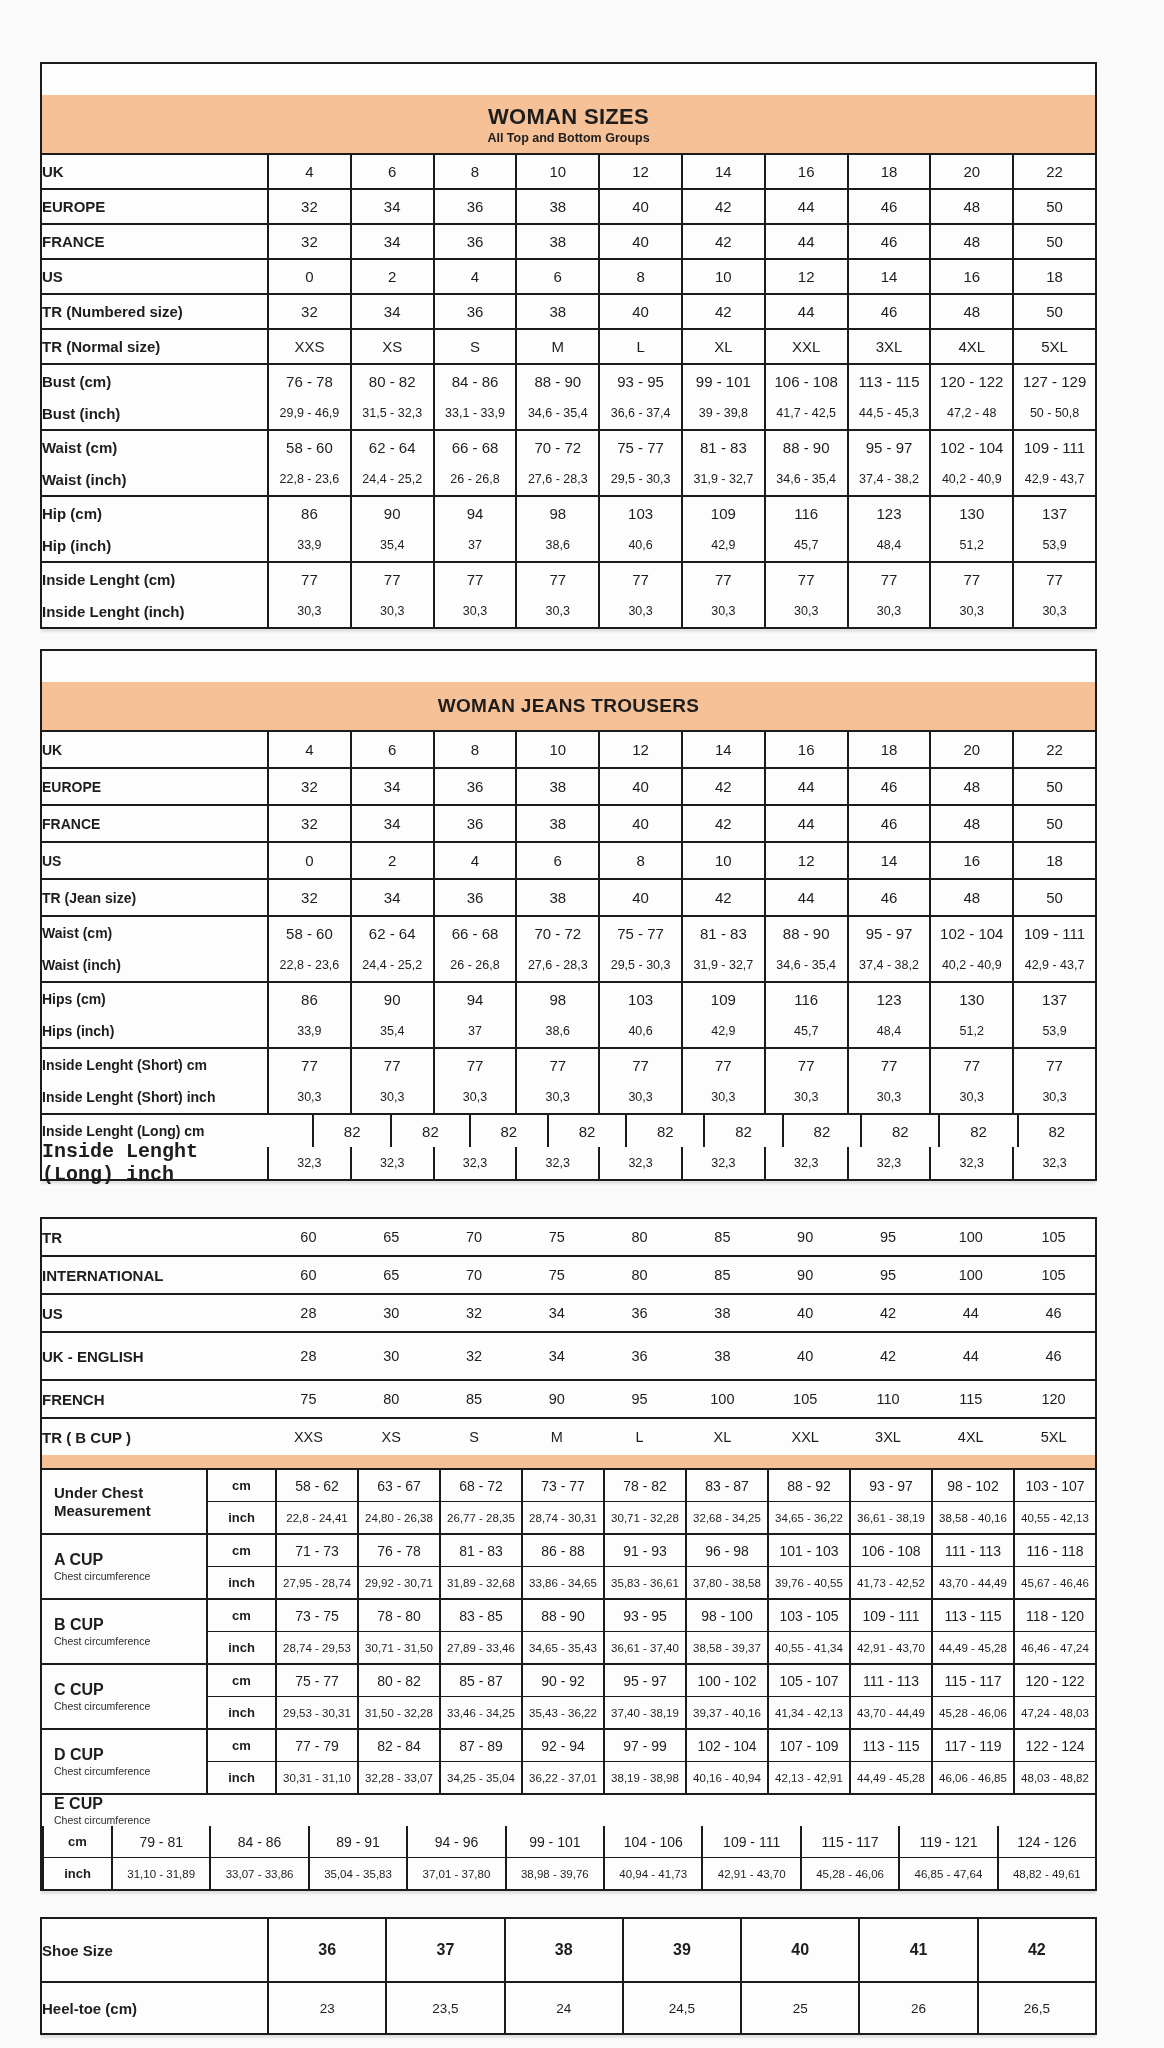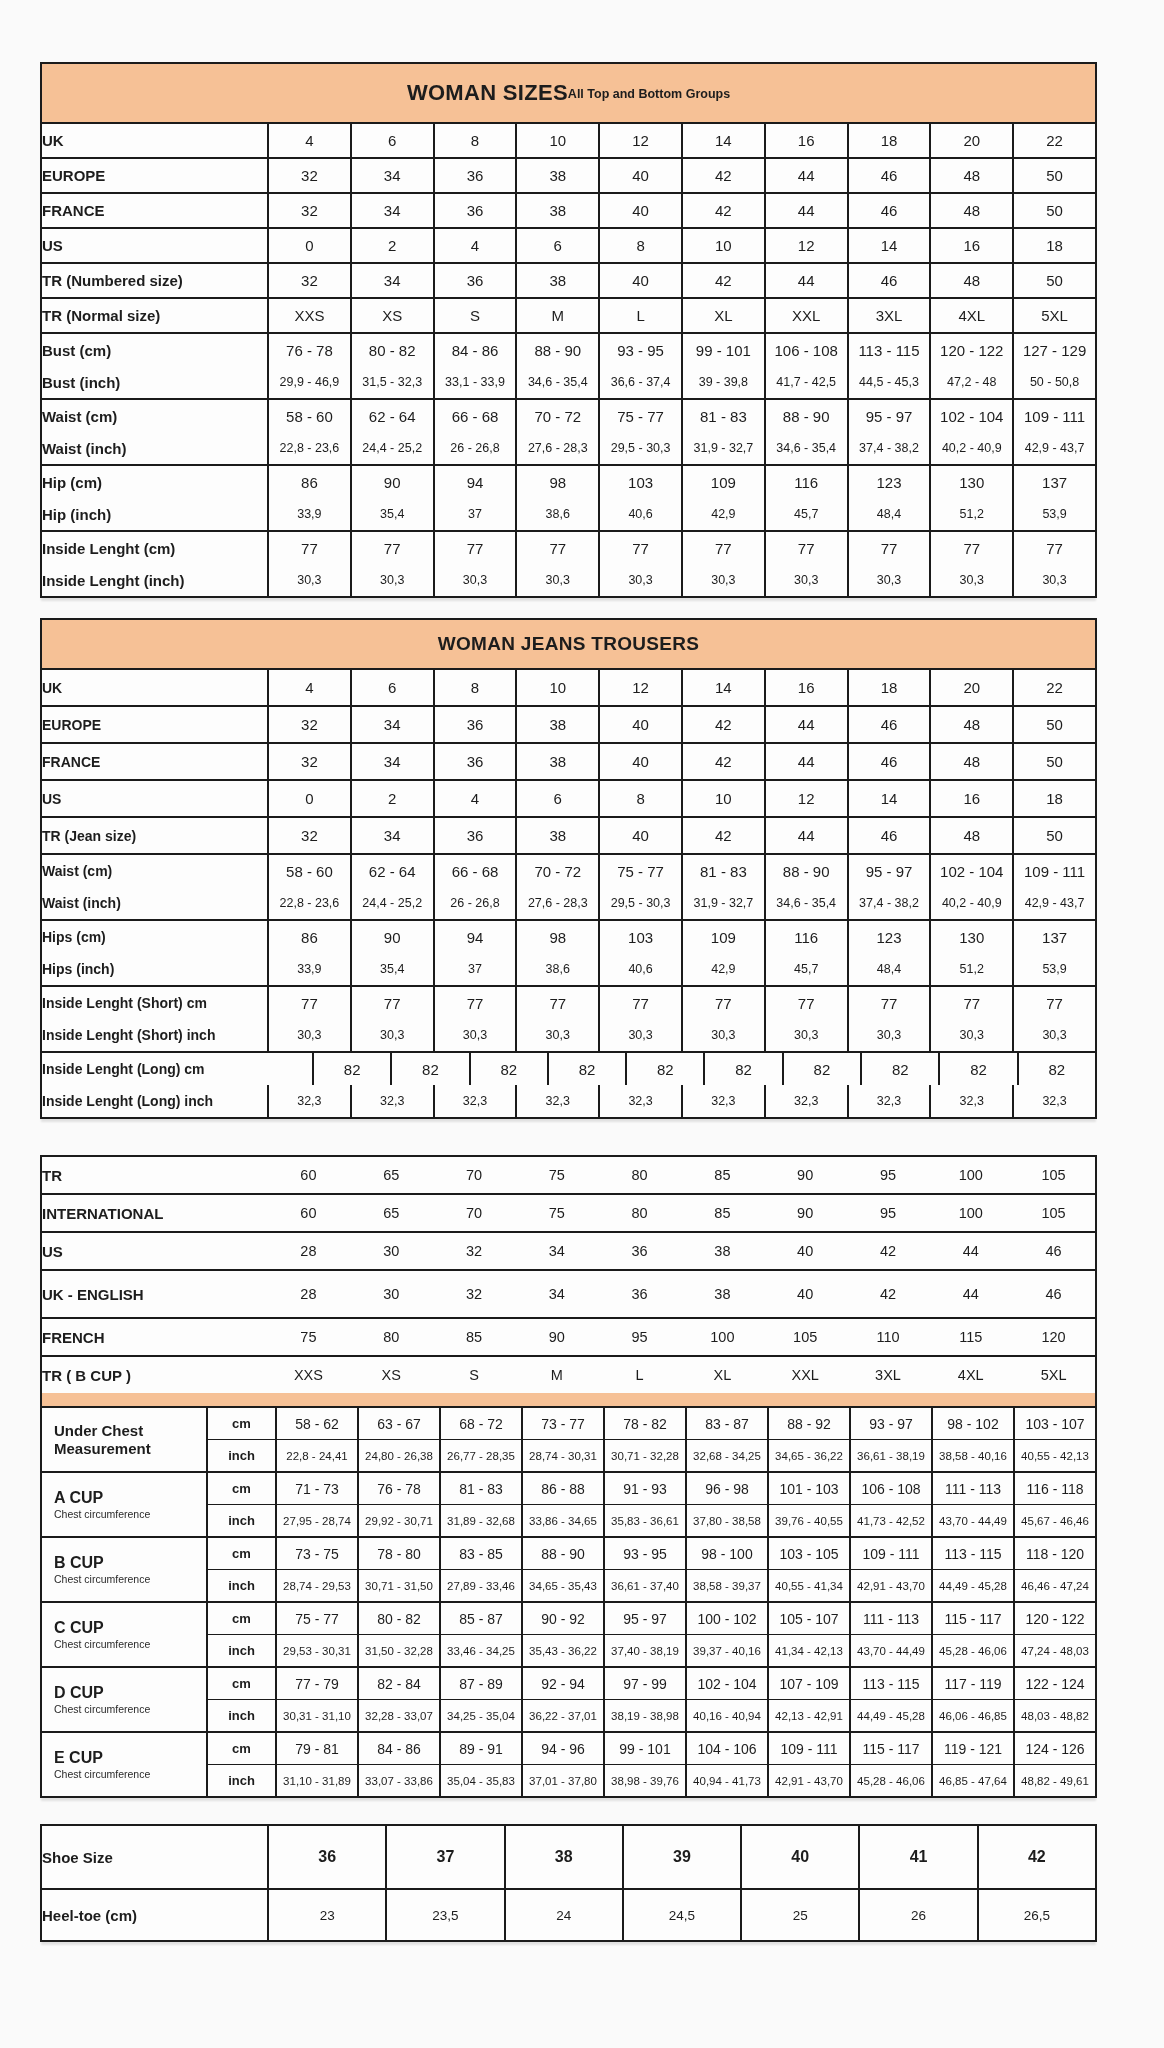--- a/index.html
+++ b/index.html
@@ -11,21 +11,21 @@
   }
   .tbl{
     margin-left:40px;width:1057px;box-sizing:border-box;
     border:2px solid var(--border);
     background:var(--cellbg);
     box-shadow:0 4px 2px -1px rgba(0,0,0,0.10);
   }
   .thead{
     background:var(--peach);
     border-bottom:2px solid var(--border);
-    display:flex;flex-direction:row;justify-content:center;align-items:center;text-align:center;
+    display:flex;flex-direction:column;justify-content:center;align-items:center;text-align:center;margin-top:31px;
   }
   .thead .t1{font-weight:700;font-size:22px;letter-spacing:.3px;}
   .thead .t2{font-weight:700;font-size:12.5px;margin-top:1px;}
   #t2 .thead .t1, #t3 .thead .t1, #t4 .thead .t1{font-size:19px;}
   .group{border-bottom:2px solid var(--border);}
   .group:last-child{border-bottom:none;}
   .row{display:flex;align-items:stretch;}
   .label{
     width:225px;box-sizing:border-box;flex:0 0 auto;
     display:flex;align-items:center;
@@ -35,21 +35,21 @@
     flex:1 1 0;display:flex;align-items:center;justify-content:center;
     font-size:15px;border-left:2px solid var(--border);
     white-space:nowrap;
   }
   .cell.noline{border-left:none;font-size:14.5px;}
   .cell.inch{font-size:12.5px;}
   .cell.bcell{font-weight:700;font-size:16px;}
   .cell.heel{font-size:13.5px;}
   
   .cupgroup{display:flex;align-items:stretch;border-bottom:2px solid var(--border);}
-  .cupgroup:last-child{border-bottom:none;}
+  .cupgroup:last-child{border-bottom:none;flex-direction:column;}
   .cuplabel{
     width:164px;box-sizing:border-box;flex:0 0 auto;
     display:flex;flex-direction:column;justify-content:center;padding-left:12px;
   }
   .cl1{font-weight:700;font-size:16px;line-height:18px;}
   .cl1.wrap{font-size:15px;width:120px;}
   .cl2{font-size:10.5px;margin-top:1px;color:#2a2a2a;}
   .cupright{flex:1 1 auto;display:flex;flex-direction:column;}
   .cuprow{display:flex;height:31px;}
   .cuprow:first-child{border-bottom:1.5px solid var(--border);}
@@ -458,21 +458,21 @@
             <div class="cell">82</div>
             <div class="cell">82</div>
             <div class="cell">82</div>
             <div class="cell">82</div>
             <div class="cell">82</div>
             <div class="cell">82</div>
             <div class="cell">82</div>
             <div class="cell">82</div>
           </div>
           <div class="row" style="height: 32px;">
-            <div class="label" style="width: 225px; font-size: 14px;">Inside Lenght (Long) inch</div>
+            <div class="label" style="width: 225px; font-size: 20px; font-family: Liberation Mono, monospace;">Inside Lenght (Long) inch</div>
             <div class="cell inch">32,3</div>
             <div class="cell inch">32,3</div>
             <div class="cell inch">32,3</div>
             <div class="cell inch">32,3</div>
             <div class="cell inch">32,3</div>
             <div class="cell inch">32,3</div>
             <div class="cell inch">32,3</div>
             <div class="cell inch">32,3</div>
             <div class="cell inch">32,3</div>
             <div class="cell inch">32,3</div>

